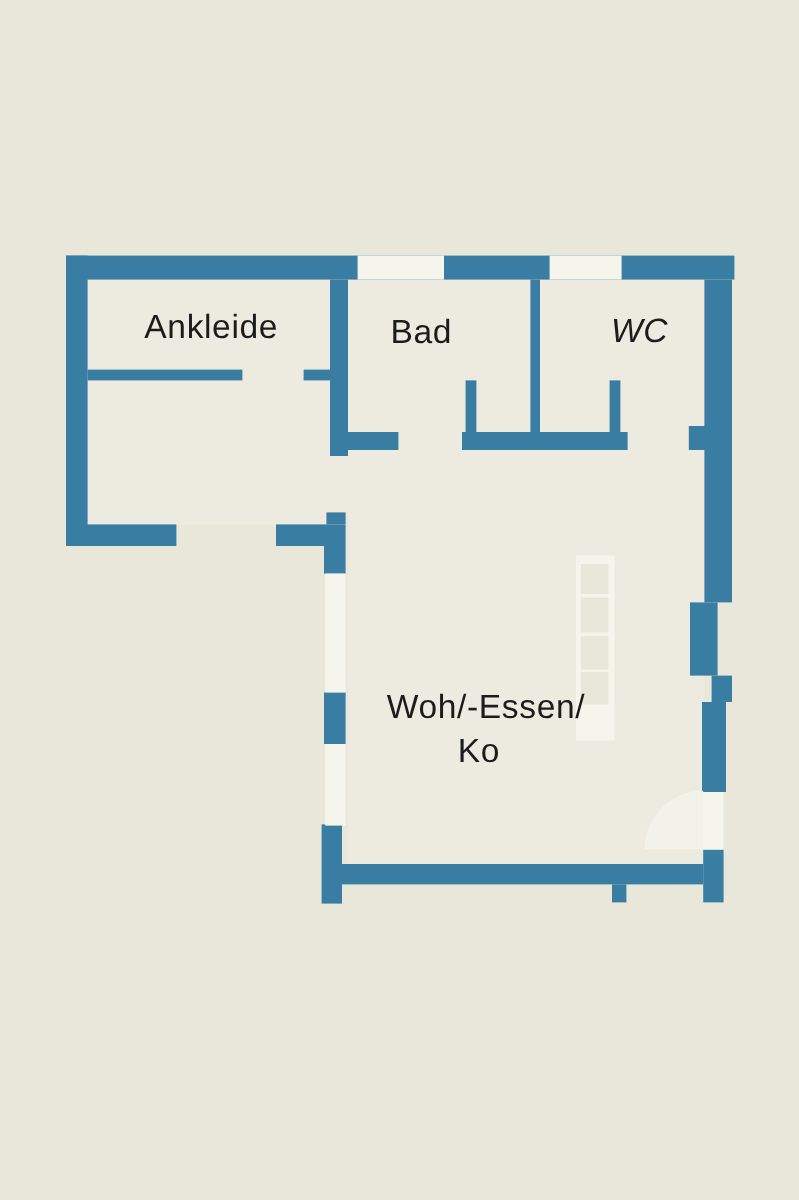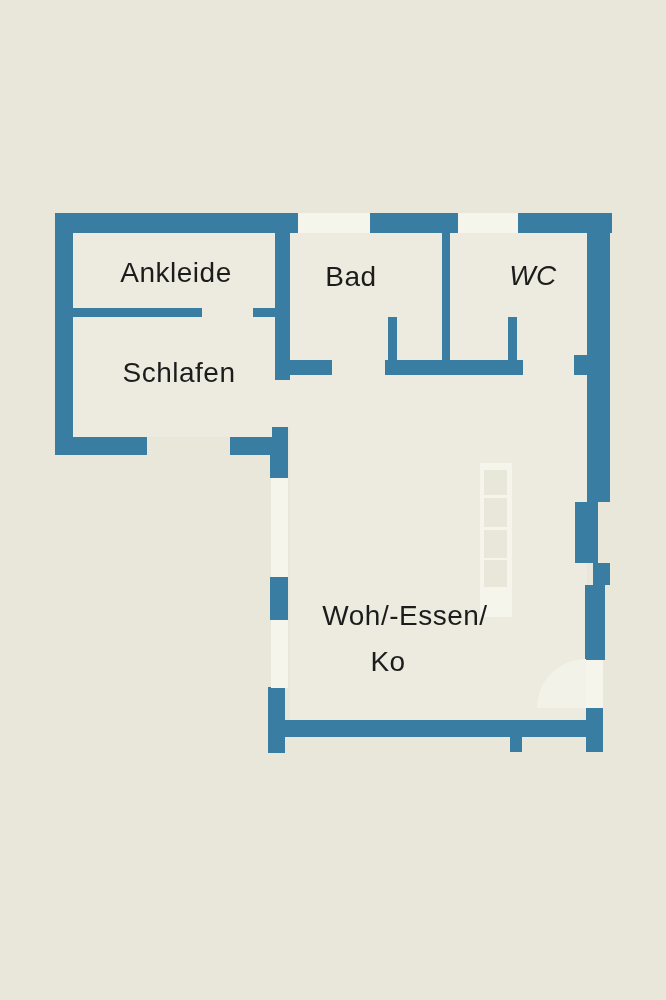--- a/index.html
+++ b/index.html
@@ -77,18 +77,17 @@
     </div>
   <div class="door-swing" id="door-swing" style="left: 537px; top: 659px; width: 49px; height: 49px;"></div>
   <div class="cabinet" id="cabinet" style="left: 480px; top: 463px; width: 32px; height: 154px;">
       <div class="cabinet-cell" style="left: 4px; width: 23px; top: 7px; height: 25px;"></div>
       <div class="cabinet-cell" style="left: 4px; width: 23px; top: 35px; height: 29px;"></div>
       <div class="cabinet-cell" style="left: 4px; width: 23px; top: 67px; height: 28px;"></div>
       <div class="cabinet-cell" style="left: 4px; width: 23px; top: 97px; height: 27px;"></div>
     </div>
 
   <div class="label" style="left: 176px; top: 273px;">Ankleide</div>
-  <div class="label" style="left: 179px; top: 373px;">Schlafen</div>
   <div class="label" style="left: 351px; top: 277px;">Bad</div>
   <div class="label" style="left: 533px; top: 276px; font-style: italic;">WC</div>
-  <div class="label" style="left: 405px; top: 616px; text-align: right;">Woh/-Essen/</div>
-  <div class="label" style="left: 388px; top: 626px; margin-top: 36px;">Ko</div>
+  <div class="label" style="left: 405px; top: 589px; text-align: right;">Woh/-Essen/</div>
+  <div class="label" style="left: 399px; top: 626px;">Ko</div>
 </div>
 
 </body></html>

